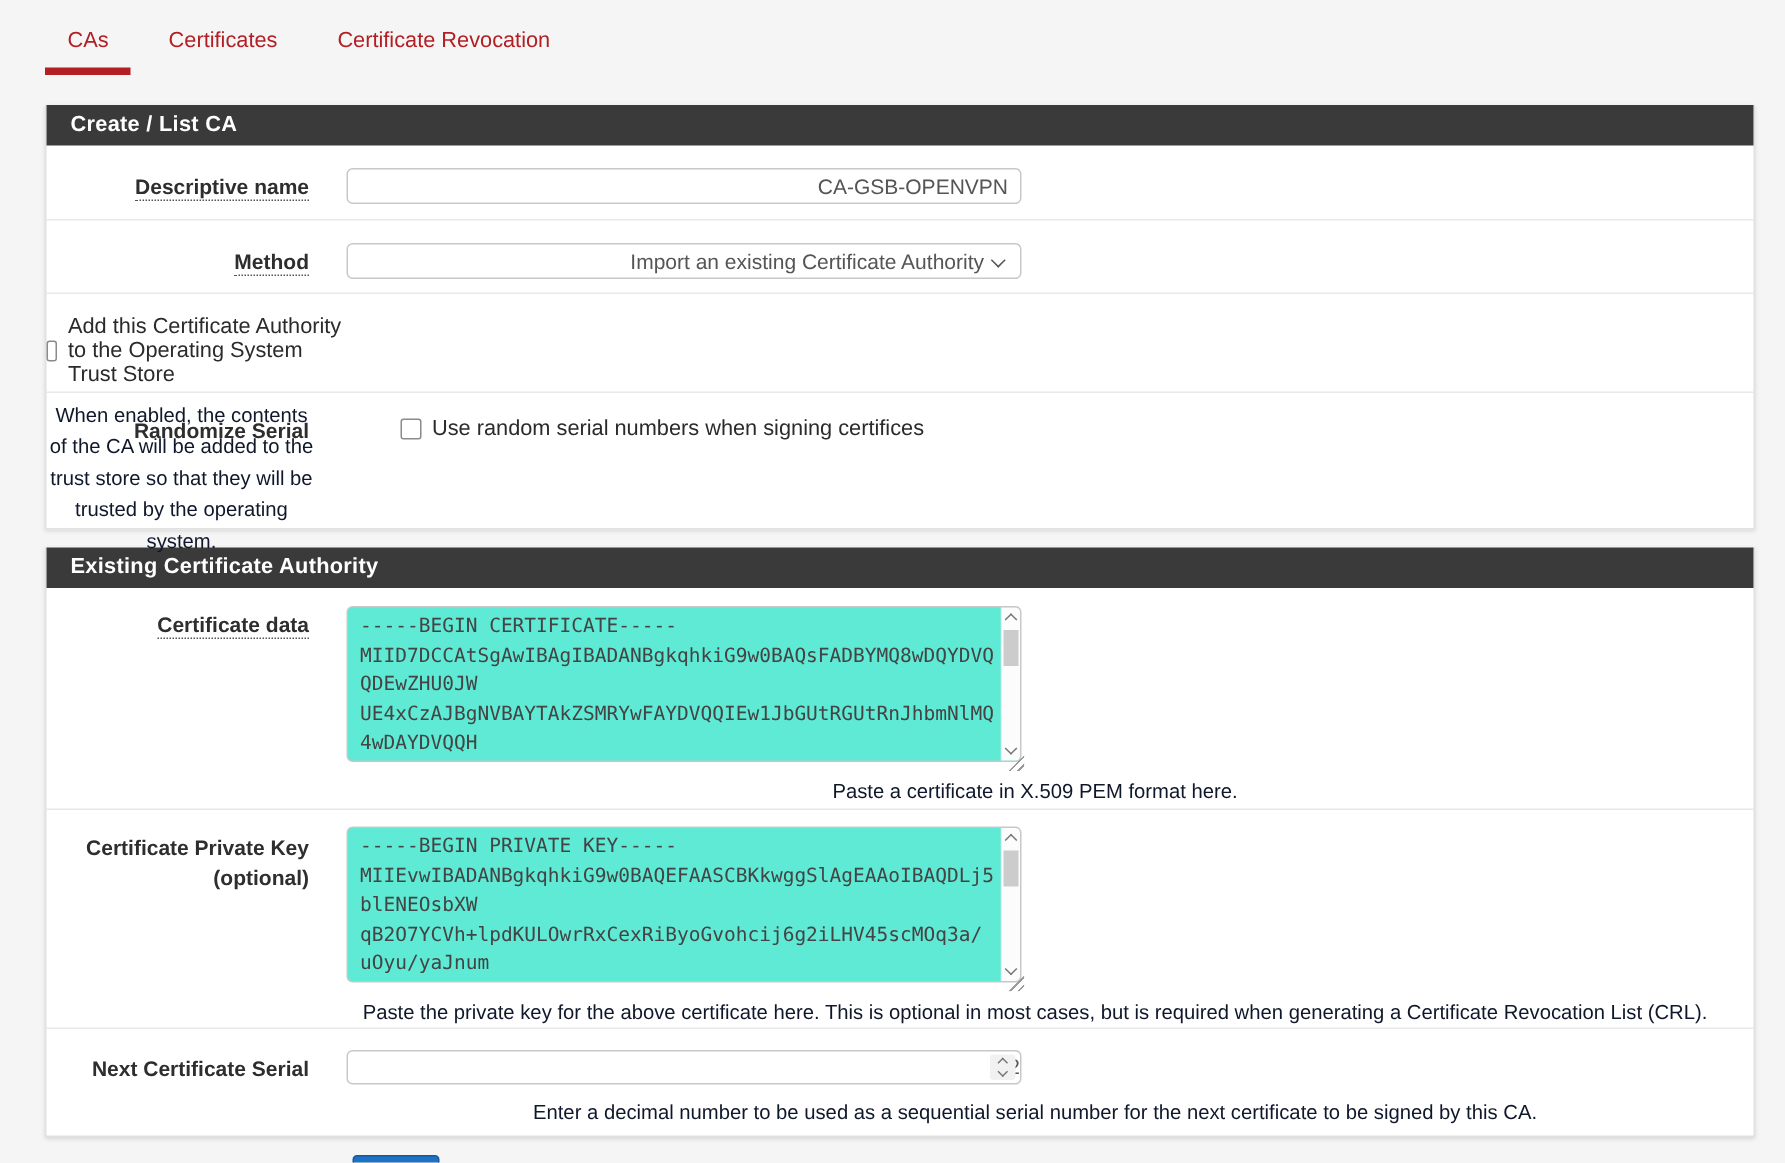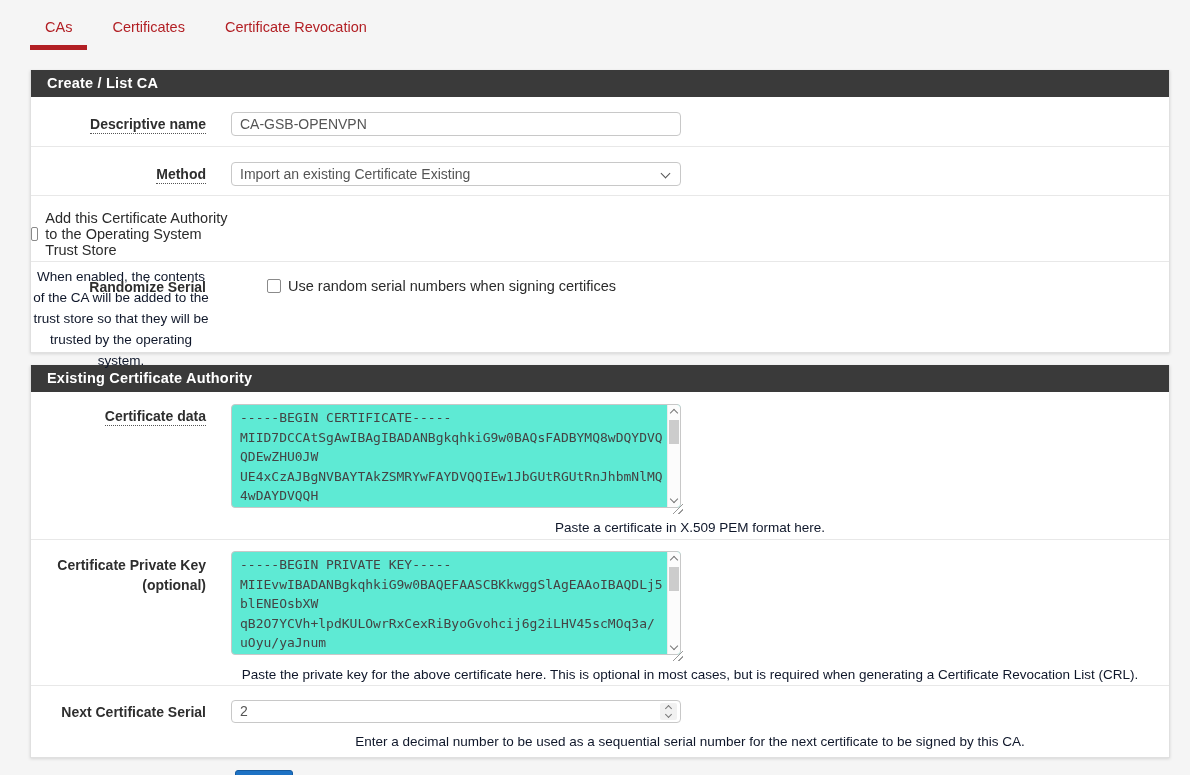--- a/index.html
+++ b/index.html
@@ -42,21 +42,21 @@
   }
   .row-label .u { border-bottom:1px dotted #555; padding-bottom:1px; }
   .help {
     color:#0f172a; font-size:13.5px; line-height:21px;
     padding-right:20px;
     text-align:center;
   }
   
   .text-input, .fake-select, .num-input-wrap {
     width:450px; height:24px; border:1px solid #c8c8c8; border-radius:4px;
-    background:#fff; font-size:14px; color:#555;
+    background:#fff; font-size:14px; color:#555;text-align:right;
   }
   .text-input { padding:0 8px; font-family:"Liberation Sans", sans-serif; }
   .fake-select { position:relative; line-height:22px; padding:0 24px 0 8px; cursor:pointer; }
   .chev-down {
     position:absolute; right:11px; top:7px; width:7px; height:7px;
     border-right:1.5px solid #555; border-bottom:1.5px solid #555;
     transform:rotate(45deg);
   }
   .check-row { display:flex; align-items:center; }
   .checkbox {
@@ -132,21 +132,21 @@
       <input class="text-input" type="text" value="CA-GSB-OPENVPN" style="">
     </div>
   </div>
 
   <div class="row" style="height:49px;">
     <div class="row-label" style="padding-top:15px; line-height:24px;">
       <span class="u">Method</span>
     </div>
     <div style="padding-top:15px;">
       <div class="fake-select">
-        <span>Import an existing Certificate Existing</span>
+        <span>Import an existing Certificate Authority</span>
         <span class="chev-down"></span>
       </div>
     </div>
   </div>
 
   <div class="row" style="height:66px;">
     <div style="padding-top:14px;">
       <div class="check-row">
         <input type="checkbox" class="checkbox" style="">
         <span class="check-label">Add this Certificate Authority to the Operating System Trust Store</span>

